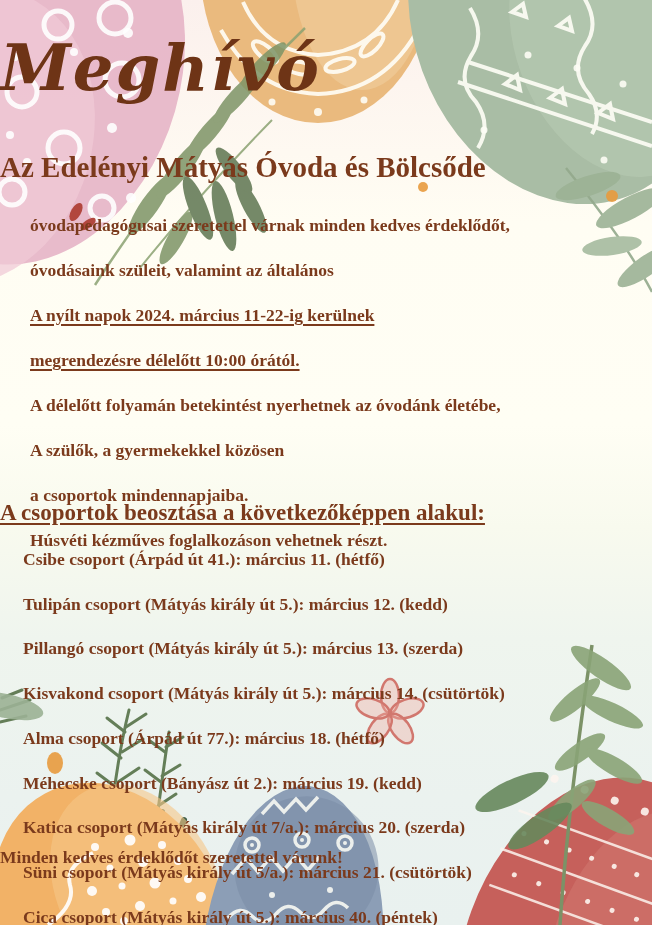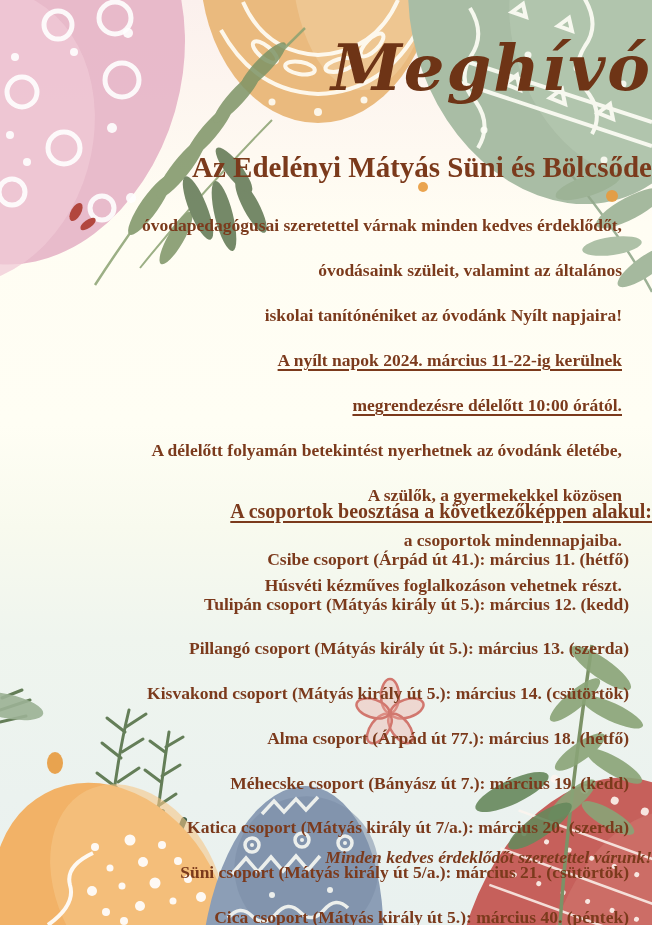--- a/index.html
+++ b/index.html
@@ -4,34 +4,34 @@
 <style>
   html,body{margin:0;padding:0;}
   body{
     width:652px;height:925px;overflow:hidden;position:relative;
     font-family:"Liberation Serif","DejaVu Serif",serif;
     background:linear-gradient(180deg,
       #fbf0ed 0%, #fdf5ef 9%, #fffdf3 24%, #fffef4 46%,
       #f8faee 57%, #eff5ee 69%, #ebf2ef 86%, #e9f1ef 100%);
   }
   .decor{position:absolute;left:0;top:0;width:652px;height:925px;z-index:0;}
-  .content{position:absolute;inset:0;z-index:1;text-align:right;
+  .content{position:absolute;inset:0;z-index:1;text-align:left;
            color:#7b3a1c;font-weight:bold;}
   .title{position:absolute;top:30px;left:0;right:0;
          font-family:"DejaVu Serif",serif;font-style:italic;font-weight:bold;
          font-size:64px;color:#6e3416;letter-spacing:2px;}
   .heading{position:absolute;top:150px;left:0;right:0;font-size:29px;line-height:34px;}
   .block1{position:absolute;top:196px;left:16px;right:16px;font-size:17.5px;line-height:31px;}
   .block1 p{margin:14px;}
   .u{text-decoration:underline;text-decoration-thickness:2px;text-underline-offset:3px;}
-  .schedule-heading{position:absolute;top:500px;left:0;right:0;font-size:20px;}
+  .schedule-heading{position:absolute;top:500px;left:0;right:0;font-size:23px;}
   .schedule{position:absolute;top:531px;left:10px;right:10px;font-size:17.5px;line-height:31.7px;}
   .schedule p{margin:13px;}
   .closing{position:absolutes;}
-  .closing{position:absolute;top:847px;left:0;right:0;font-size:17.5px;font-style:italic;}
+  .closing{position:absolute;top:847px;left:0;right:0;font-size:17.5px;}
 </style>
 </head>
 <body>
 
 <svg class="decor" viewBox="0 0 652 925" aria-hidden="true">
 
   <g>
     <g transform="rotate(16 30 80)" opacity="0.92">
       <ellipse cx="28" cy="70" rx="150" ry="198" fill="#e7b6c8"></ellipse>
       <ellipse cx="-8" cy="150" rx="118" ry="150" fill="#efc6d4" opacity="0.75"></ellipse>
@@ -268,42 +268,41 @@
   </g>
 
   <g fill="#9cb295" opacity="0.9">
     <ellipse cx="6" cy="706" rx="38" ry="12" transform="rotate(12 6 706)"></ellipse>
   </g>
 </svg>
 
 <div class="content">
   <div class="title">Meghívó</div>
 
-  <div class="heading">Az Edelényi Mátyás Süni és Bölcsőde</div>
+  <div class="heading">Az Edelényi Mátyás Óvoda és Bölcsőde</div>
 
   <div class="block1">
     <p>óvodapedagógusai szeretettel várnak minden kedves érdeklődőt,</p>
     <p>óvodásaink szüleit, valamint az általános</p>
-    <p>iskolai tanítónéniket az óvodánk Nyílt napjaira!</p>
     <p class="u">A nyílt napok 2024. március 11-22-ig kerülnek</p>
     <p class="u">megrendezésre délelőtt 10:00 órától.</p>
     <p>A délelőtt folyamán betekintést nyerhetnek az óvodánk életébe,</p>
     <p>A szülők, a gyermekekkel közösen</p>
     <p>a csoportok mindennapjaiba.</p>
     <p>Húsvéti kézműves foglalkozáson vehetnek részt.</p>
   </div>
 
   <div class="schedule-heading u">A csoportok beosztása a következőképpen alakul:</div>
 
   <div class="schedule">
     <p>Csibe csoport (Árpád út 41.): március 11. (hétfő)</p>
     <p>Tulipán csoport (Mátyás király út 5.): március 12. (kedd)</p>
     <p>Pillangó csoport (Mátyás király út 5.): március 13. (szerda)</p>
     <p>Kisvakond csoport (Mátyás király út 5.): március 14. (csütörtök)</p>
     <p>Alma csoport (Árpád út 77.): március 18. (hétfő)</p>
-    <p>Méhecske csoport (Bányász út 7.): március 19. (kedd)</p>
+    <p>Méhecske csoport (Bányász út 2.): március 19. (kedd)</p>
     <p>Katica csoport (Mátyás király út 7/a.): március 20. (szerda)</p>
     <p>Süni csoport (Mátyás király út 5/a.): március 21. (csütörtök)</p>
     <p>Cica csoport (Mátyás király út 5.): március 40. (péntek)</p>
   </div>
 
   <div class="closing">Minden kedves érdeklődőt szeretettel várunk!</div>
 </div>
 
 </body></html>

